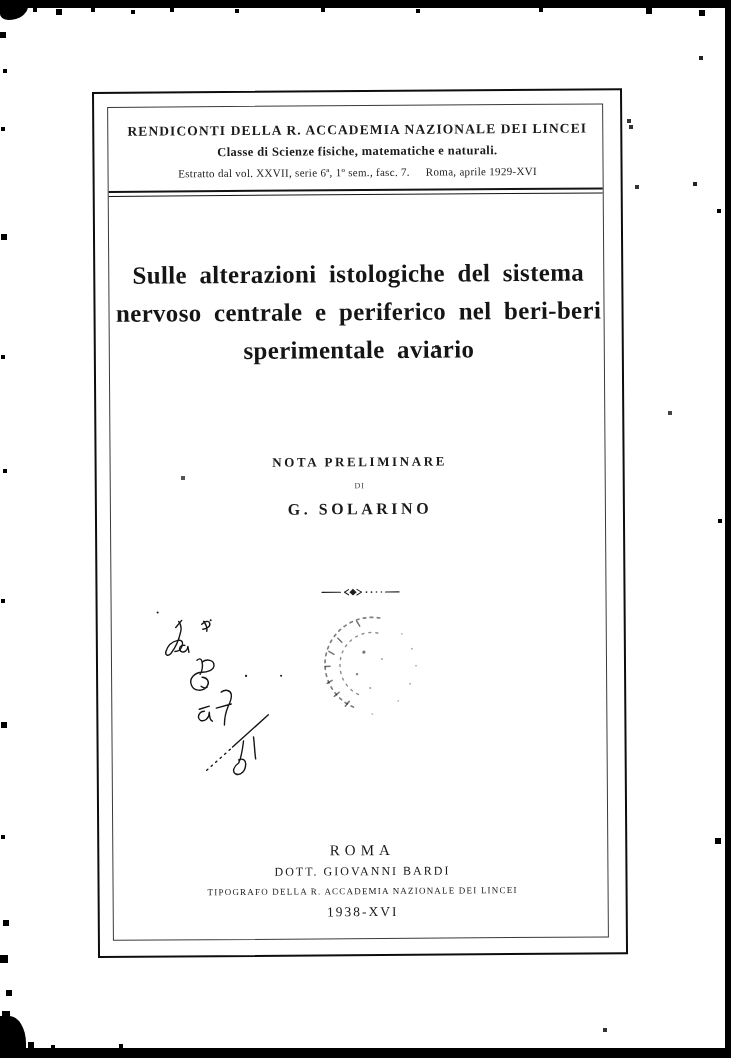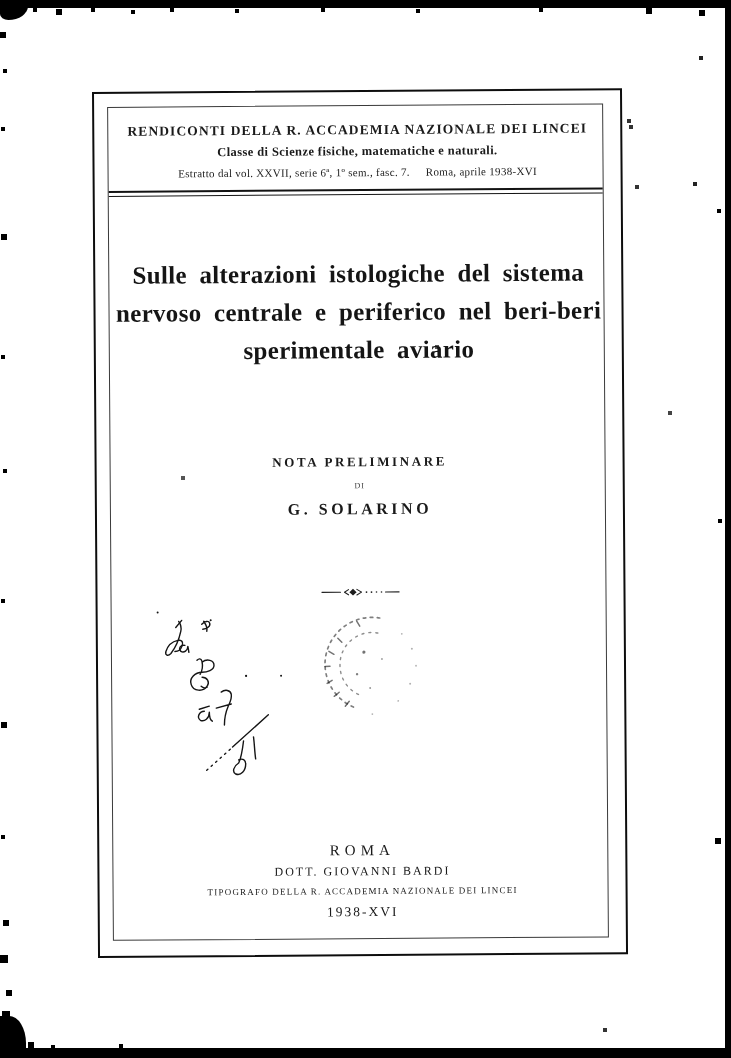--- a/index.html
+++ b/index.html
@@ -76,21 +76,21 @@
 <div class="edge-bottom"></div>
 <div class="corner-tl"></div>
 <div class="corner-bl"></div>
 <div class="noise"></div>
 
 <div class="page-box">
   <div class="inner-frame"></div>
 
   <div class="cline hdr1">RENDICONTI DELLA R. ACCADEMIA NAZIONALE DEI LINCEI</div>
   <div class="cline hdr2">Classe di Scienze fisiche, matematiche e naturali.</div>
-  <div class="cline hdr3"><span>Estratto dal vol. XXVII, serie 6ª, 1º sem., fasc. 7.</span><span class="gap"></span><span>Roma, aprile 1938-XVI</span></div>
+  <div class="cline hdr3"><span>Estratto dal vol. XXVII, serie 6ª, 1º sem., fasc. 7.</span><span class="gap"></span><span>Roma, aprile 1929-XVI</span></div>
   <div class="double-rule"></div>
 
   <div class="cline title1">Sulle alterazioni istologiche del sistema</div>
   <div class="cline title2">nervoso centrale e periferico nel beri-beri</div>
   <div class="cline title3">sperimentale aviario</div>
 
   <div class="cline nota">NOTA PRELIMINARE</div>
   <div class="cline di">DI</div>
   <div class="cline author">G. SOLARINO</div>
 

